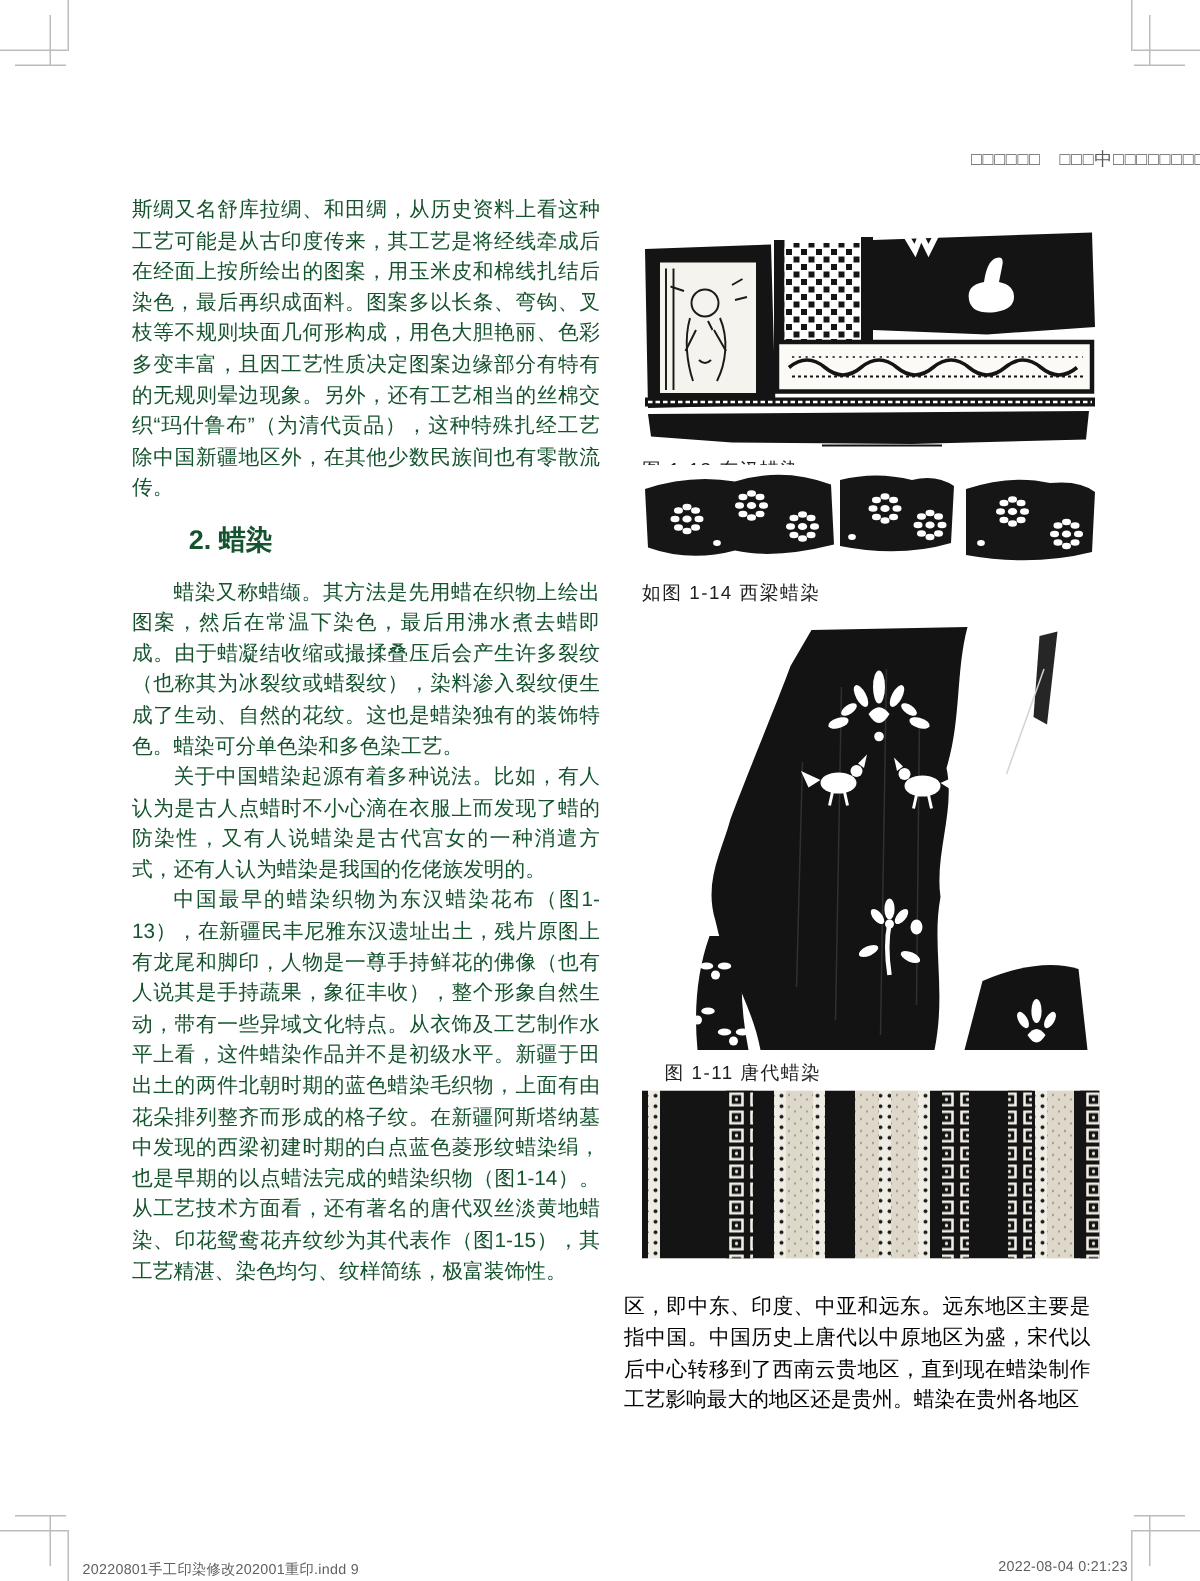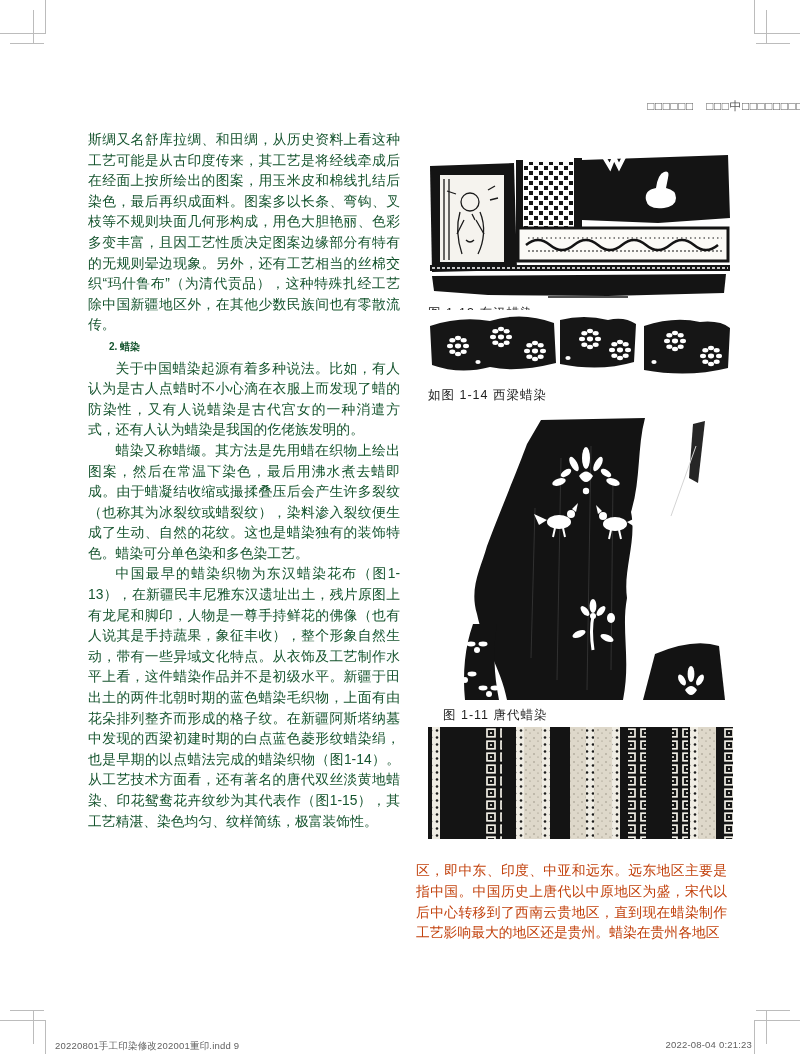--- a/index.html
+++ b/index.html
@@ -14,32 +14,32 @@
     position:absolute;top:98px;right:-4px;font-size:12px;letter-spacing:.5px;
     color:#5a5a5a;white-space:nowrap;
   }
   
   #left-col{
     position:absolute;left:88px;top:130px;width:312px;
     font-size:13.8px;line-height:20.6px;text-align:justify;color:#14532d;
   }
   #left-col p{margin:0;text-indent:2em;}
   #left-col p.nodent{text-indent:0;}
-  #left-col .sec-head{font-weight:bold;text-indent:2.1em;font-size:10px;margin:1px 0;}
+  #left-col .sec-head{font-weight:bold;text-indent:2.1em;font-size:18px;margin:14px 0;}
   
   .figure{position:absolute;}
   .figure svg{display:block;background:#fff;}
   .caption{
     margin-top:7px;font-size:12.5px;color:#1f1f1f;
     letter-spacing:1px;white-space:nowrap;
   }
   
   #right-para{
     position:absolute;left:416px;top:861px;width:311px;
-    font-size:13.8px;line-height:20.8px;text-align:justify;color:#c2410c;
+    font-size:13.8px;line-height:20.8px;text-align:justify;color:#000000;
   }
   
   .footer-text{position:absolute;font-size:9.5px;color:#5f5f5f;letter-spacing:.2px;white-space:nowrap;}
   #footer-left{left:55px;top:1040px;}
   #footer-right{right:48px;top:1039px;}
 </style>
 </head>
 <body>
 
 <div id="page">
@@ -67,22 +67,22 @@
     <div class="cm" style="right:0;bottom:33px;width:45px;height:1px;"></div>
     <div class="cm" style="right:33px;bottom:10px;width:1px;height:34px;"></div>
     <div class="cm" style="right:10px;bottom:43px;width:34px;height:1px;"></div>
   </div>
 
   <div id="running-head">□□□□□□　□□□中□□□□□□□□</div>
 
   <div id="left-col">
     <p class="nodent">斯绸又名舒库拉绸、和田绸，从历史资料上看这种工艺可能是从古印度传来，其工艺是将经线牵成后在经面上按所绘出的图案，用玉米皮和棉线扎结后染色，最后再织成面料。图案多以长条、弯钩、叉枝等不规则块面几何形构成，用色大胆艳丽、色彩多变丰富，且因工艺性质决定图案边缘部分有特有的无规则晕边现象。另外，还有工艺相当的丝棉交织“玛什鲁布”（为清代贡品），这种特殊扎经工艺除中国新疆地区外，在其他少数民族间也有零散流传。</p>
     <div class="sec-head">2. 蜡染</div>
+    <p>蜡染又称蜡缬。其方法是先用蜡在织物上绘出图案，然后在常温下染色，最后用沸水煮去蜡即成。由于蜡凝结收缩或撮揉叠压后会产生许多裂纹（也称其为冰裂纹或蜡裂纹），染料渗入裂纹便生成了生动、自然的花纹。这也是蜡染独有的装饰特色。蜡染可分单色染和多色染工艺。</p>
     <p>关于中国蜡染起源有着多种说法。比如，有人认为是古人点蜡时不小心滴在衣服上而发现了蜡的防染性，又有人说蜡染是古代宫女的一种消遣方式，还有人认为蜡染是我国的仡佬族发明的。</p>
-    <p>蜡染又称蜡缬。其方法是先用蜡在织物上绘出图案，然后在常温下染色，最后用沸水煮去蜡即成。由于蜡凝结收缩或撮揉叠压后会产生许多裂纹（也称其为冰裂纹或蜡裂纹），染料渗入裂纹便生成了生动、自然的花纹。这也是蜡染独有的装饰特色。蜡染可分单色染和多色染工艺。</p>
     <p>中国最早的蜡染织物为东汉蜡染花布（图1-13），在新疆民丰尼雅东汉遗址出土，残片原图上有龙尾和脚印，人物是一尊手持鲜花的佛像（也有人说其是手持蔬果，象征丰收），整个形象自然生动，带有一些异域文化特点。从衣饰及工艺制作水平上看，这件蜡染作品并不是初级水平。新疆于田出土的两件北朝时期的蓝色蜡染毛织物，上面有由花朵排列整齐而形成的格子纹。在新疆阿斯塔纳墓中发现的西梁初建时期的白点蓝色菱形纹蜡染绢，也是早期的以点蜡法完成的蜡染织物（图1-14）。从工艺技术方面看，还有著名的唐代双丝淡黄地蜡染、印花鸳鸯花卉纹纱为其代表作（图1-15），其工艺精湛、染色均匀、纹样简练，极富装饰性。</p>
   </div>
 
   <div class="figure" style="left:428px;top:150px;width:305px;">
     <svg viewBox="0 0 305 148" width="305" height="148">
       <defs>
         <pattern id="chk" width="10" height="10" patternUnits="userSpaceOnUse">
           <rect width="10" height="10" fill="#ffffff"></rect>
           <rect x="1" y="1" width="4" height="4" fill="#151515"></rect>
           <rect x="6" y="6" width="4" height="4" fill="#151515"></rect>

